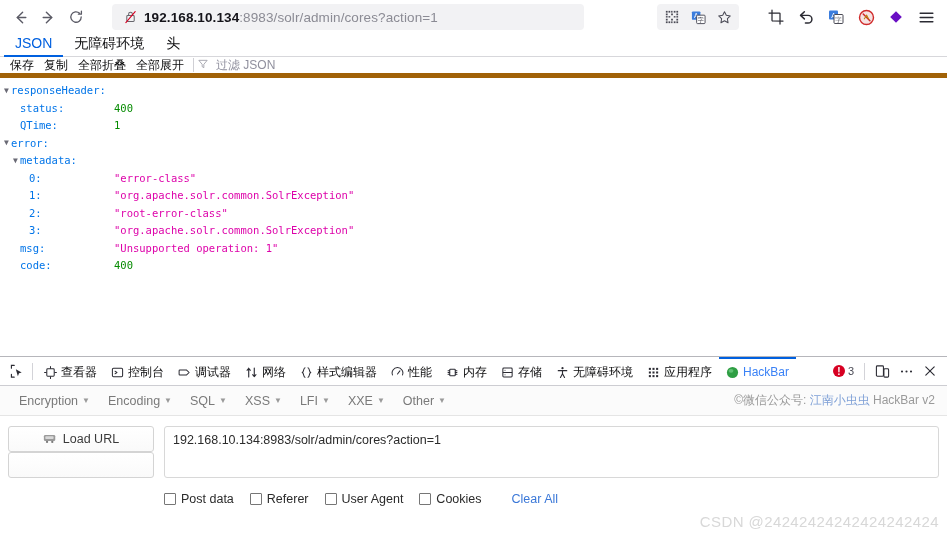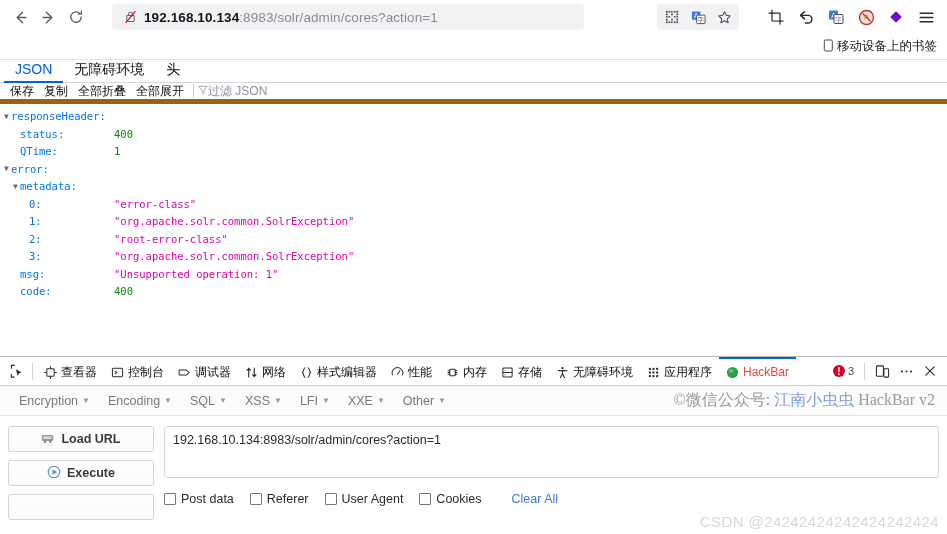--- a/index.html
+++ b/index.html
@@ -108,21 +108,21 @@
     align-items: center;
     height: 21px;
     font-size: 12px;
     color: #0c0c0d;
     padding-left: 5px;
     border-bottom: 5px solid #a16207;
     background: #fff;
   }
   .jv-tool { padding: 0 5px; line-height: 16px; }
   .jv-sep { width:1px; height:14px; background:#d0d0d5; margin:0 4px; }
-  .jv-filter { display:flex; align-items:center; gap:0; color:#8f8f9d; font-size:12px; }
+  .jv-filter { display:flex; align-items:center; gap:8px; color:#8f8f9d; font-size:12px; }
 
   .json-body {
     font-family: "DejaVu Sans Mono", monospace;
     font-size: 10.5px;
     padding-top: 4px;
     background: #fff;
     line-height: 17.5px;
   }
   .jrow { display: flex; align-items: center; height: 17.5px; white-space: nowrap; }
   .twisty {
@@ -166,21 +166,21 @@
   .dt-picker { width: 26px; display:flex; align-items:center; justify-content:center; }
   .dt-vsep { width:1px; height:17px; background:#d3d3d8; margin:0 4px 0 2px; }
   .dt-tab {
     display: flex; align-items: center; gap: 4px;
     padding: 0 7px;
     height: 28px;
     border-top: 2px solid transparent;
     color: #0c0c0d;
     white-space: nowrap;
   }
-  .dt-tab.active { color: #ef4444; border-top-color: #0060df; }
+  .dt-tab.active { color: #3b82f6; border-top-color: #0060df; }
   .dt-tab .gl { display:flex; align-items:center; }
   .dt-right { margin-left: auto; display: flex; align-items: center; padding-right: 6px; gap: 2px;}
   .err-badge { display:flex; align-items:center; gap:3px; margin-right:6px;}
   .err-dot {
     width: 12px; height: 12px; border-radius: 50%;
     background: #d70022; color:#fff;
     font-size: 10px; font-weight: bold;
     display:flex; align-items:center; justify-content:center;
     font-family: "Liberation Sans", sans-serif;
   }
@@ -207,40 +207,37 @@
   .hb-menu {
     font-size: 12.5px;
     color: #7a7a7a;
     padding: 0 9px;
     display: flex; align-items: center; gap: 4px;
   }
   .caret { font-size: 8px; color: #9a9a9a; }
   .hb-copy {
     margin-left: auto;
     padding-right: 12px;
-    font-size: 16px;
+    font-size: 12px;
     color: #9a9a9a;
-    font-family: Liberation Serif, serif;
   }
   .hb-copy .cn { color: #7d9fd6; }
 
   .hb-main {
     flex: 1 1 auto;
     display: flex;
     padding: 10px 8px 0 8px;
     gap: 10px;
     overflow: hidden;
   }
   .hb-left {
     width: 146px;
     flex: 0 0 auto;
     display: flex;
     flex-direction: column;
-    gap: 8px;
-    font-weight: bold;
   }
   .hb-btn {
     height: 26px;
     border: 1px solid #d4d4d4;
     border-radius: 3px;
     background: linear-gradient(#ffffff, #fafafa);
     display: flex; align-items: center; justify-content: center;
     gap: 6px;
     font-size: 12.5px;
     color: #3a3a3a;
@@ -398,30 +395,20 @@
       <div class="tb-icon2">
         <svg width="17" height="17" viewBox="0 0 16 16" stroke="#2b2b33" stroke-width="1.3" stroke-linecap="round">
           <path d="M2 4 H14"></path>
             <path d="M2 8 H14"></path>
             <path d="M2 12 H14"></path>
         </svg>
       </div>
     </div>
   </div>
 
-  <div class="bm-bar">
-    <div class="bm-item">
-      <span>
-        <svg width="11" height="13" viewBox="0 0 11 13" fill="none" stroke="#4a4a55" stroke-width="1">
-          <rect x="1.3" y="1" width="8" height="11" rx="1.2"></rect>
-        </svg>
-      </span>
-      <span>移动设备上的书签</span>
-    </div>
-  </div>
 
   <div class="json-panel">
     <div class="jv-tabs">
       <div class="jv-tab active">JSON</div>
       <div class="jv-tab">无障碍环境</div>
       <div class="jv-tab">头</div>
     </div>
     <div class="jv-toolbar">
       <div class="jv-tool">保存</div>
       <div class="jv-tool">复制</div>
@@ -703,29 +690,20 @@
           <div class="hb-btn">
             <span>
               <svg width="14" height="12" viewBox="0 0 16 13">
                 <rect x="1" y="3" width="13" height="7" rx="1.6" fill="#9a9a9a"></rect>
                 <rect x="2.6" y="4.6" width="9.5" height="3.1" rx="0.8" fill="#d8d8d8"></rect>
                 <circle cx="4.6" cy="11" r="1.3" fill="#7a7a7a"></circle>
                 <circle cx="10.6" cy="11" r="1.3" fill="#7a7a7a"></circle>
               </svg>
             </span>
             <span>Load URL</span>
-          </div>
-          <div class="hb-btn">
-            <span>
-              <svg width="14" height="14" viewBox="0 0 16 16">
-                <circle cx="8" cy="8" r="6.6" fill="none" stroke="#5b8ec4" stroke-width="1.3"></circle>
-                <polygon points="6.3,4.9 11.4,8 6.3,11.1" fill="#5b8ec4"></polygon>
-              </svg>
-            </span>
-            <span>Execute</span>
           </div>
           <div class="hb-btn"></div>
         </div>
 
         <div class="hb-right">
           <textarea class="hb-url" style="">192.168.10.134:8983/solr/admin/cores?action=1</textarea>
           <div class="hb-checks">
             <div class="hb-check">
               <span class="cbox"></span>
               <span>Post data</span>

